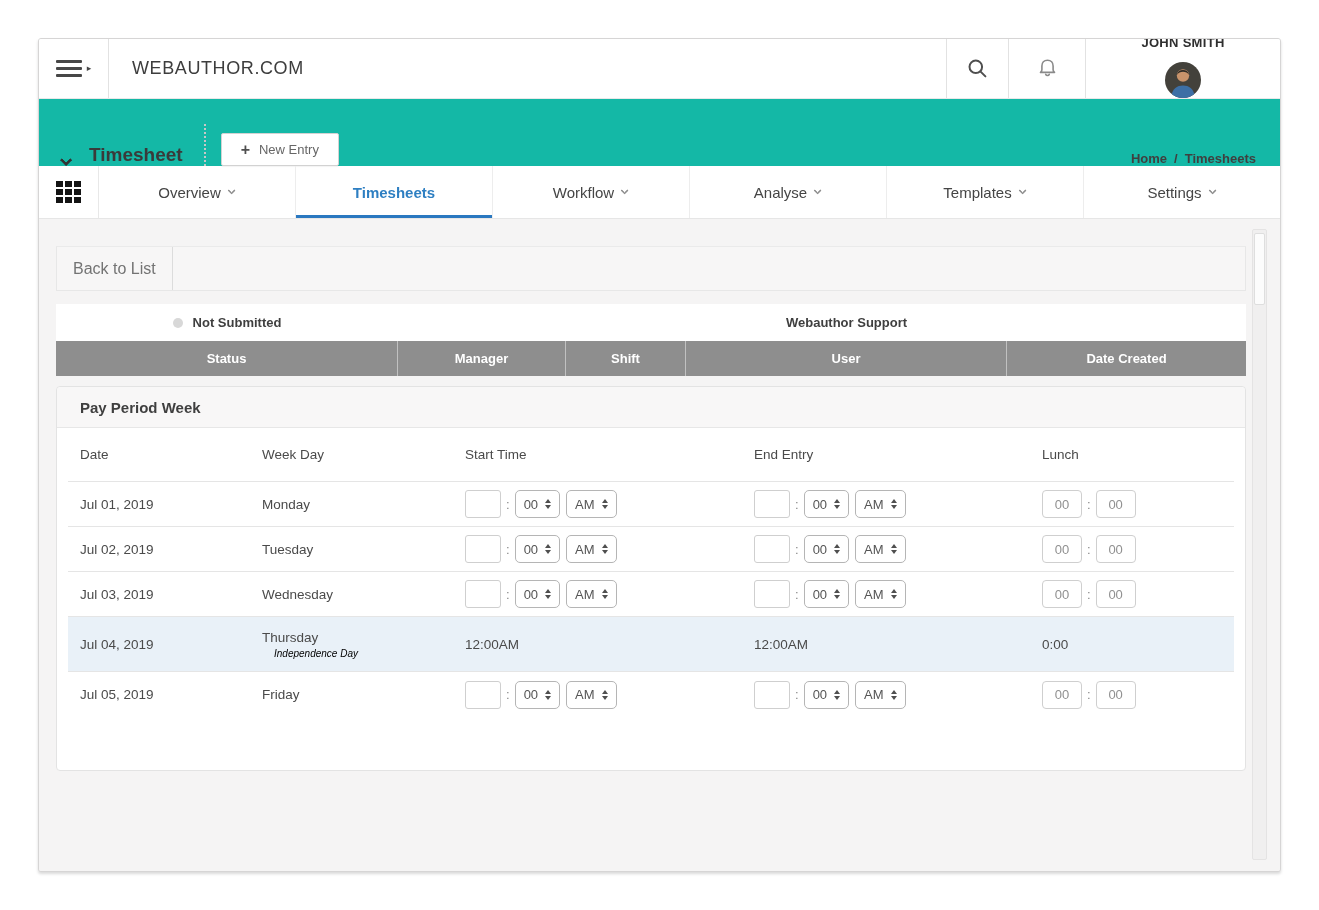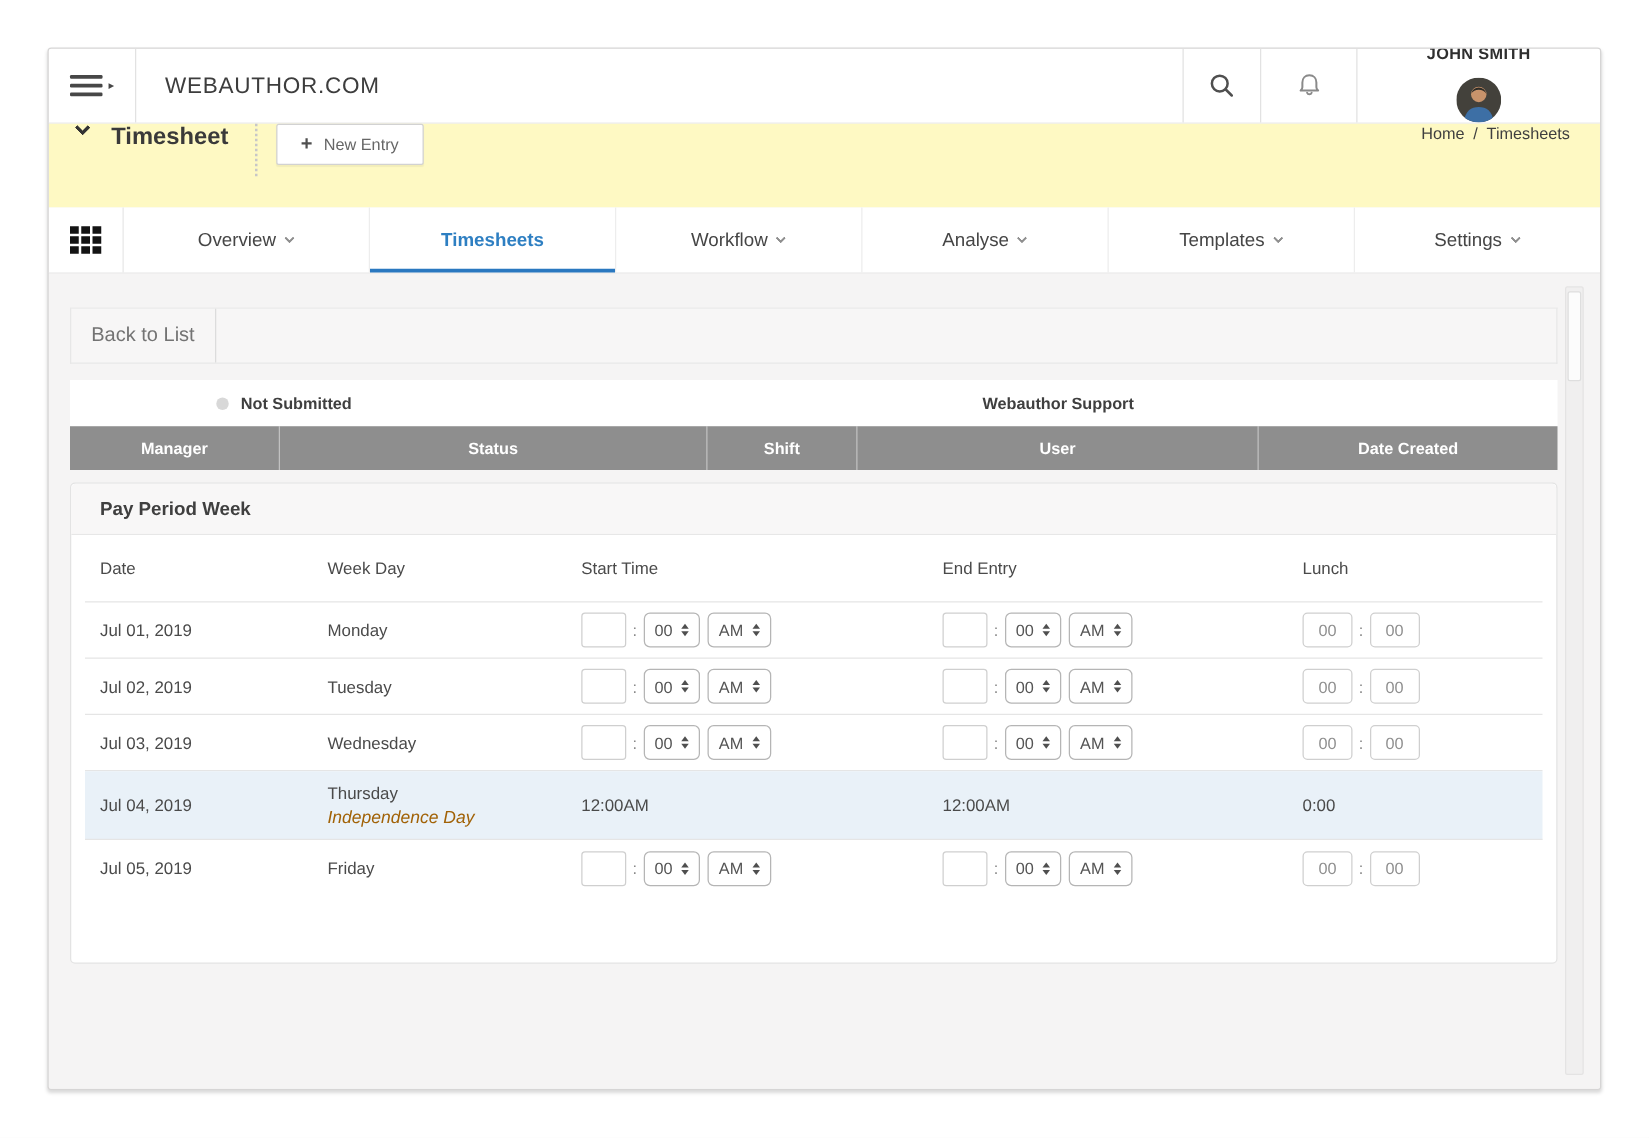--- a/index.html
+++ b/index.html
@@ -20,29 +20,29 @@
   .top-spacer { flex:1; }
   .icon-cell { display:flex; align-items:center; justify-content:center; border-left:1px solid #e2e2e2; cursor:pointer; }
   .icon-cell.search { width:62px; }
   .icon-cell.bell { width:77px; }
   .user-cell { width:195px; border-left:1px solid #e2e2e2; display:flex; align-items:center; justify-content:flex-end; gap:12px; padding:0 14px; cursor:pointer;flex-direction:column; }
   .chev-dark { display:inline-block; width:8px; height:8px; border-left:2.5px solid #2f2f2f; border-bottom:2.5px solid #2f2f2f; transform:rotate(-45deg) translateY(-2px); border-radius:1px; }
   .user-name { font-size:13px; font-weight:700; color:#2f2f2f; letter-spacing:.3px; }
   .avatar { width:36px; height:36px; border-radius:50%; overflow:hidden; flex:none; }
 
   
-  .page-header { height:67px; background:#fef9c3; display:flex; align-items:flex-start; padding:0 24px 0 24px; }
+  .page-header { height:67px; background:#14b8a6; display:flex; align-items:flex-end; padding:0 24px 0 24px; }
   .ph-chev { display:inline-block; width:9px; height:9px; border-left:3px solid #333; border-bottom:3px solid #333; transform:rotate(-45deg) translateY(-2px); border-radius:1px; margin-right:17px; }
   .page-title { font-size:19px; font-weight:700; color:#3a3a3a; }
   .dotted-sep { height:42px; border-left:2px dotted #c7c7c7; margin-left:21px; }
   .new-entry-btn { margin-left:15px; height:33px; display:flex; align-items:center; gap:9px;
     padding:0 19px; background:#fff; border:1px solid #d2d2d2; border-radius:2px;
     font-size:13px; color:#666; cursor:pointer; box-shadow:0 1px 1px rgba(0,0,0,.05); }
   .plus { font-size:16px; font-weight:700; color:#4f4f4f; line-height:1; }
-  .breadcrumb { margin-left:auto; font-size:13px; font-weight:400; color:#3f3f3f; display:flex; gap:7px; }
+  .breadcrumb { margin-left:auto; font-size:13px; font-weight:700; color:#3f3f3f; display:flex; gap:7px; }
 
   
   .navbar { height:53px; background:#fff; display:flex; align-items:stretch; border-bottom:1px solid #e6e6e6; }
   .grid-cell { width:60px; display:flex; align-items:center; justify-content:center; border-right:1px solid #e8e8e8; cursor:pointer; }
   .grid-icon { display:grid; grid-template-columns:repeat(3,7px); grid-auto-rows:6px; gap:2px 2px; }
   .grid-icon i { background:#141414; }
   .tabs { flex:1; display:flex; }
   .tab { flex:1; display:flex; align-items:center; justify-content:center; gap:9px;
     font-size:15px; color:#454545; border-right:1px solid #ededed; position:relative; cursor:pointer; }
   .tab:last-child { border-right:none; }
@@ -73,21 +73,21 @@
   .pp-panel { margin-top:10px; background:#fff; border:1px solid #e3e3e3; border-radius:4px; }
   .pp-title { height:41px; background:#f8f7f7; border-bottom:1px solid #e7e7e7; border-radius:4px 4px 0 0;
     display:flex; align-items:center; padding:0 23px; font-size:15px; font-weight:700; color:#3f3f3f; }
   .pp-table { padding:0 11px 53px; }
   .pp-row { display:flex; align-items:center; border-bottom:1px solid #e5e5e5; min-height:45px; padding:0 12px; }
   .pp-table .pp-row:last-child { border-bottom:none; }
   .pp-row.head { min-height:54px; font-size:13.5px; color:#6d6d6d; }
   .pp-row.hl { background:#e9f1f8; min-height:55px; }
   .c { font-size:13.5px; color:#4a4a4a; }
   .c-date{width:182px;} .c-day{width:203px;} .c-start{width:289px;} .c-end{width:288px;} .c-lunch{flex:1;}
-  .day-note { font-size:14px; font-style:italic; color:#a16207; margin-top:3px; }
+  .day-note { font-size:10px; font-style:italic; color:#000000; margin-top:3px;margin-left:12px; }
 
   .timectl { display:inline-flex; align-items:center; }
   .hour-input { width:36px; height:28px; border:1px solid #cfcfcf; border-radius:3px; text-align:center;
     font-size:13px; color:#555; font-family:inherit; background:#fff; }
   .colon { margin:0 5px; color:#888; font-size:13px; }
   .sel { height:28px; display:inline-flex; align-items:center; gap:7px; padding:0 8px;
     border:1px solid #b5b5b5; border-radius:5px; background:#fff; font-size:13px; color:#555; margin-right:6px; cursor:pointer; }
   .arrs { display:flex; flex-direction:column; gap:2px; }
   .arrs b { width:0; height:0; border-left:3.5px solid transparent; border-right:3.5px solid transparent; }
   .arrs b.u { border-bottom:4px solid #4f4f4f; }
@@ -210,22 +210,22 @@
         <div class="meta-row meta-data">
           <div class="mc c1">
             <span class="status-dot"></span>
             <span>Not Submitted</span>
           </div>
           <div class="mc c2"></div>
           <div class="mc c3"></div>
           <div class="mc c4">Webauthor Support</div>
         </div>
         <div class="meta-row meta-head">
+          <div class="mc c1">Status</div>
           <div class="mc c2">Manager</div>
-          <div class="mc c1">Status</div>
           <div class="mc c3">Shift</div>
           <div class="mc c4">User</div>
           <div class="mc c5">Date Created</div>
         </div>
       </div>
 
       <div class="pp-panel">
         <div class="pp-title">Pay Period Week</div>
         <div class="pp-table">
           <div class="pp-row head">

